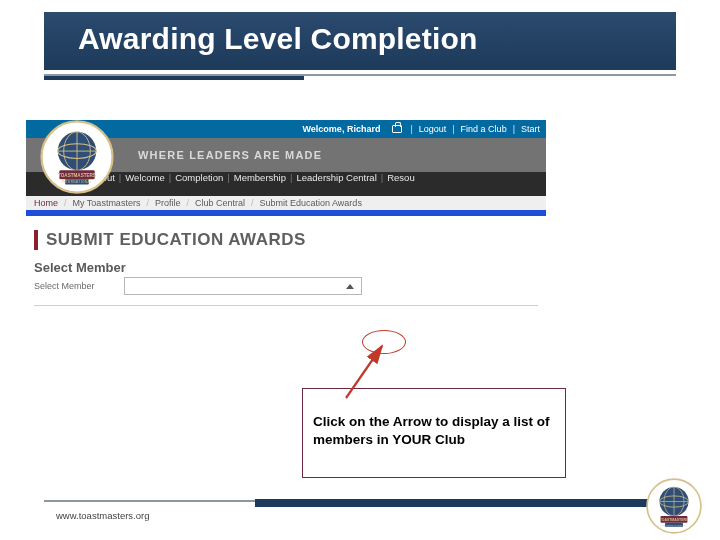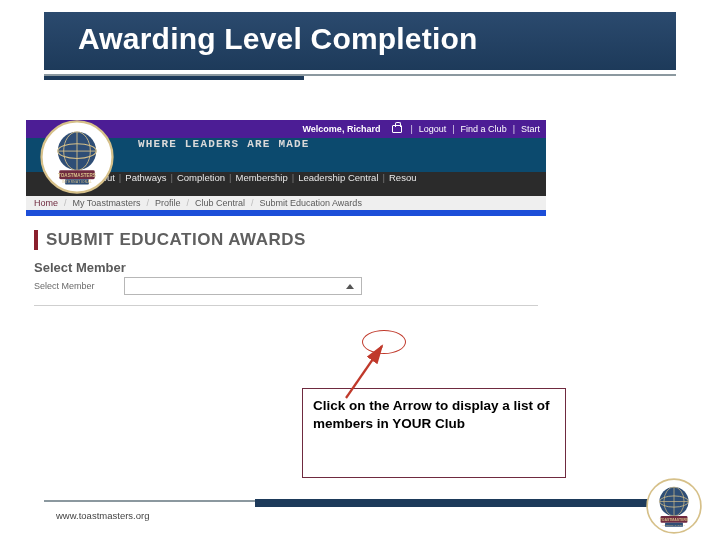--- a/index.html
+++ b/index.html
@@ -19,34 +19,34 @@
   .title-accent { position: absolute; left: 44px; top: 76px; width: 260px; height: 4px; background: #1d3a5a; }
 
   
   .shot {
     position: absolute; left: 26px; top: 114px; width: 520px; height: 266px;
     background: #fff;
   }
   
   .shot .ribbon {
     position: absolute; left: 0; top: 6px; width: 520px; height: 18px;
-    background: #4c1d95;
+    background: #0369a1;
     color: #fff; font-size: 9px; display: flex; align-items: center;
     justify-content: flex-end; padding-right: 6px; gap: 6px;
   }
   .ribbon .welcome { font-weight: 700; margin-right: 6px; }
   .ribbon .sep { opacity: .8; }
   .ribbon span { white-space: nowrap; }
   .ribbon .cart { display:inline-block; width:10px; height:8px; border:1px solid #fff; border-radius:1px; position:relative; margin-right:2px;}
   .ribbon .cart::after{content:""; position:absolute; top:-4px; left:2px; width:4px; height:4px; border:1px solid #fff; border-bottom:none; border-radius:2px 2px 0 0;}
 
   
   .shot .band {
     position: absolute; left: 0; top: 24px; width: 520px; height: 34px;
-    background: #0c4a6e; color: #d9d9d9; display: flex;  font-family: Liberation Mono, monospace;
+    background: #737373; color: #d9d9d9; display: flex; align-items: center;
   }
   .band .tagline { margin-left: 112px; font-size: 11px; letter-spacing: 1.2px; font-weight: 600; }
 
   
   .logo {
     position: absolute; left: 14px; top: 6px; width: 74px; height: 74px; z-index: 5;
   }
   .logo svg { width: 74px; height: 74px; }
 
   
@@ -97,21 +97,21 @@
   }
   
   .pointer {
     position: absolute; left: 316px; top: 336px; width: 120px; height: 70px; z-index: 7;
     pointer-events: none;
   }
 
   
   .callout {
     position: absolute; left: 302px; top: 388px; width: 264px; height: 90px;
-    border: 1.6px solid #6f2a3f; background: #fff; padding: 8px 10px;
+    border: 1.6px solid #6f2a3f; background: #fff; padding: 24px 10px;
     font-size: 13.5px; font-weight: 700; line-height: 1.35;
   }
   .callout .p1 { margin-bottom: 12px; }
 
   
   .footer-rule { position: absolute; left: 44px; top: 500px; width: 632px; height: 2px; background: #8b989f; }
   .footer-accent { position: absolute; left: 255px; top: 499px; width: 400px; height: 8px; background: #1d3a5a; }
   .footer-url { position: absolute; left: 56px; top: 510px; font-size: 9.5px; color: #444; }
   .footer-logo { position: absolute; right: 18px; bottom: 6px; width: 56px; height: 56px; }
   .footer-logo svg { width: 56px; height: 56px; }
@@ -155,21 +155,21 @@
         <rect x="26" y="68" width="48" height="12" rx="2" fill="#6f2a3f"></rect>
         <text x="50" y="77" text-anchor="middle" font-size="6.2" fill="#d6c089" font-family="Arial" font-weight="700">TOASTMASTERS</text>
         <rect x="34" y="80" width="32" height="7" rx="1" fill="#2f4e76"></rect>
         <text x="50" y="85.5" text-anchor="middle" font-size="4.2" fill="#d6c089" font-family="Arial" letter-spacing="0.6">INTERNATIONAL</text>
       </svg>
     </div>
 
     <div class="nav">
       <span>About</span>
       <span class="divider">|</span>
-      <span>Pathways</span>
+      <span>Welcome</span>
       <span class="divider">|</span>
       <span>Completion</span>
       <span class="divider">|</span>
       <span>Membership</span>
       <span class="divider">|</span>
       <span>Leadership Central</span>
       <span class="divider">|</span>
       <span>Resou</span>
     </div>
 

